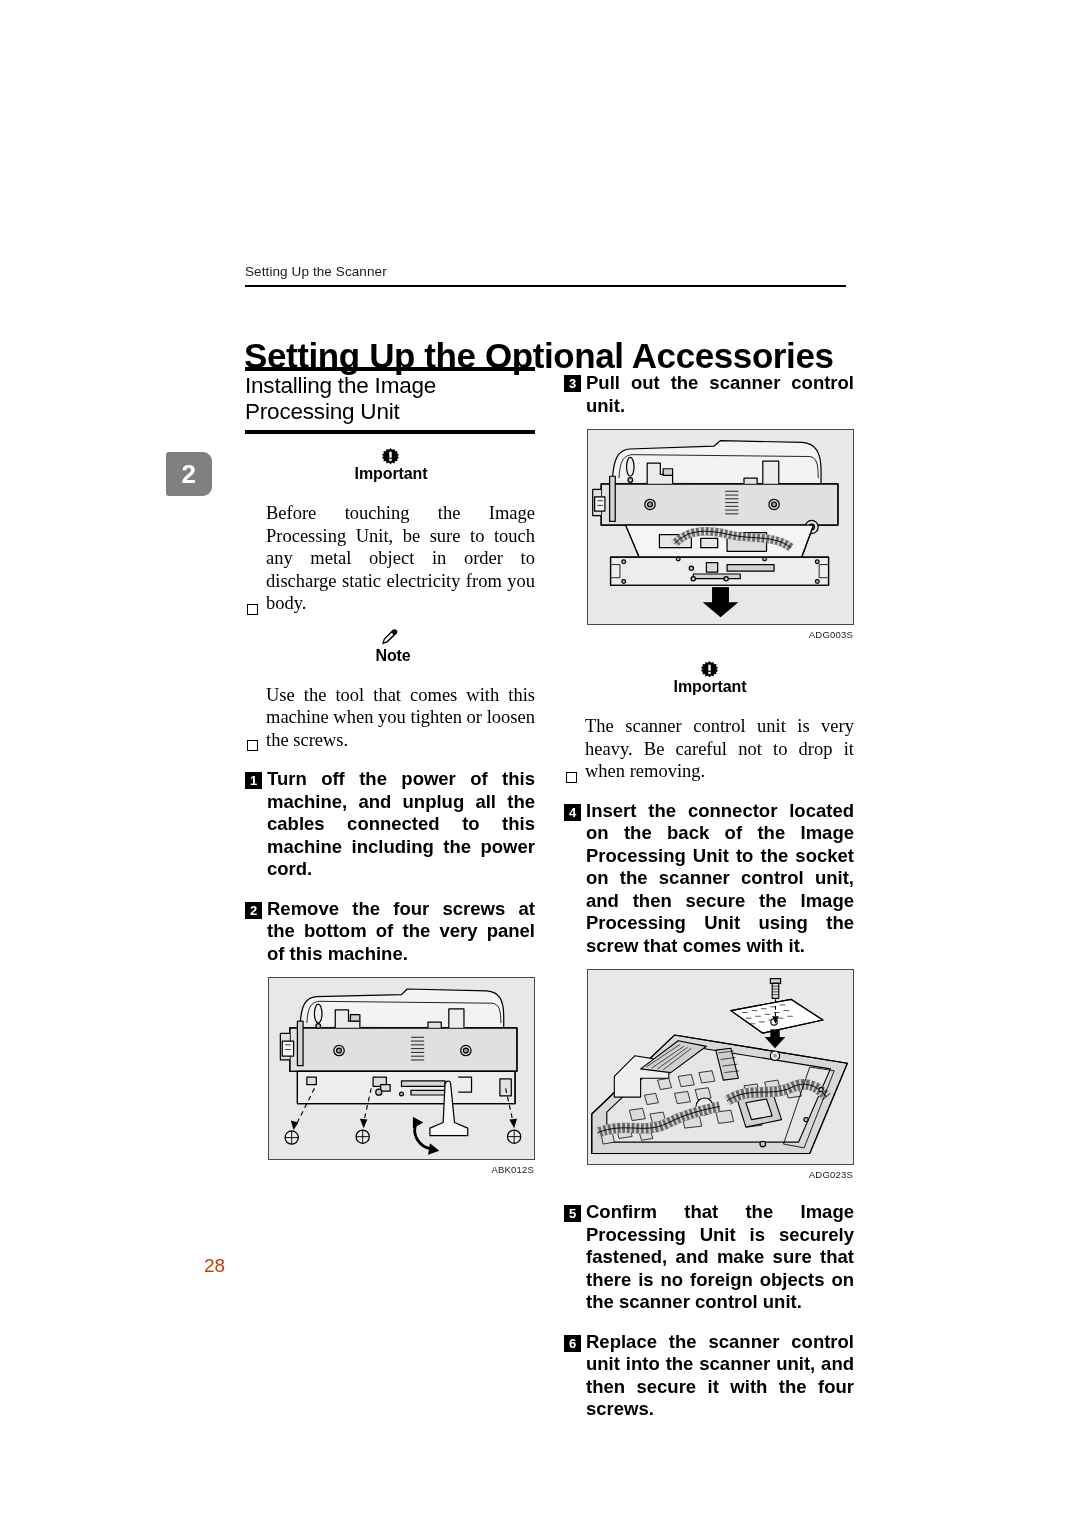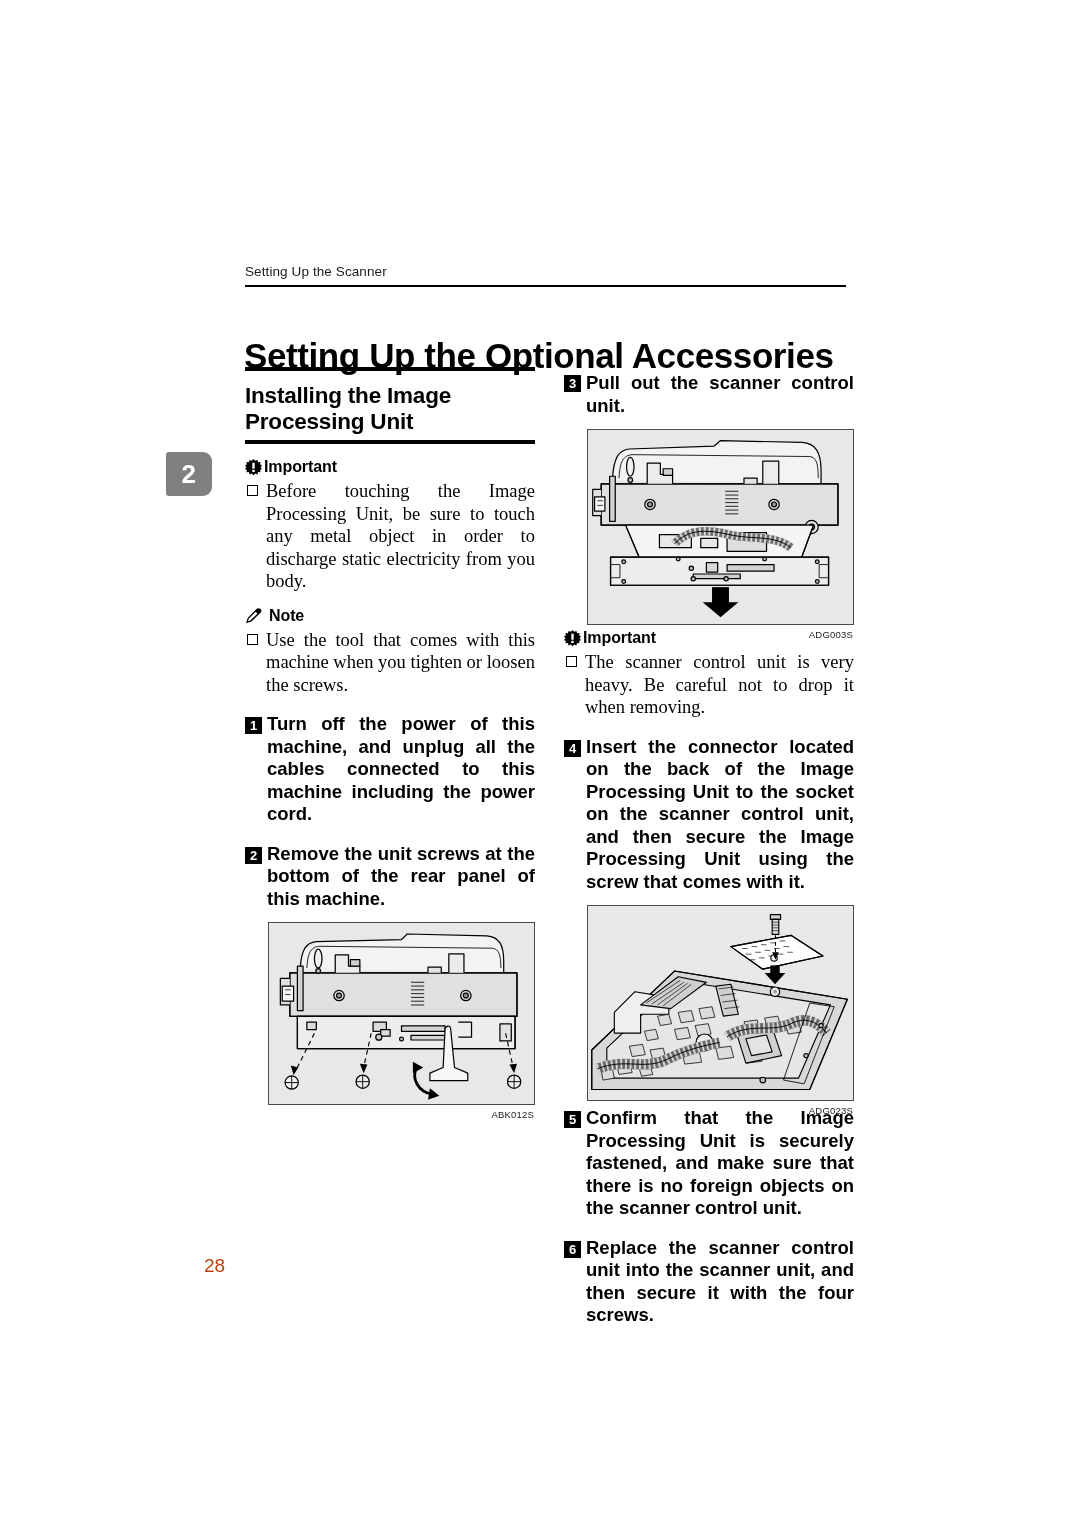--- a/index.html
+++ b/index.html
@@ -92,49 +92,51 @@
   }
 
   
   .rule-thick {
     width: 100%;
     height: 4px;
     background: #000000;
   }
   .section-heading {
     font-family: "Liberation Sans", sans-serif;
-    font-weight: bold;
+    font-weight: normal;
     font-size: 22.5px;
     line-height: 26px;
-    padding: 12px 0 5px 0;
+    padding: 2px 0 5px 0;
     letter-spacing: -0.2px;
   }
 
   
   .callout {
     margin-top: 14px;
   }
   .callout-head {
     display: flex;
     align-items: center;
     font-family: "Liberation Sans", sans-serif;
     font-weight: bold;
     font-size: 16px;
     letter-spacing: -0.1px;
     margin-bottom: 2px;
+    flex-direction: column;
   }
   .callout-head .label { margin-left: 2px; }
   .callout-head.note .label { margin-left: 6px; text-align: right; }
 
   .icon-important { width: 17px; height: 17px; flex: 0 0 17px; }
   .icon-note { width: 18px; height: 16px; flex: 0 0 18px; }
 
   .callout-item {
     display: flex;
-    margin-top: 4px;
+    margin-top: 19px;
+    align-items: flex-end;
   }
   .callout-bullet {
     flex: 0 0 21px;
     padding-top: 5px;
   }
   .sq {
     display: block;
     width: 9px;
     height: 9px;
     border: 1.6px solid #000;
@@ -189,21 +191,21 @@
   .figure svg { display: block; width: 100%; height: 100%; }
   .fig-label {
     position: absolute;
     right: 1px;
     bottom: -15px;
     font-family: "Liberation Sans", sans-serif;
     font-size: 9.5px;
     letter-spacing: 0.2px;
     color: #222;
   }
-  .fig-wrap { position: relative; margin-bottom: 4px; padding-left: 23px; }
+  .fig-wrap { position: relative; margin-bottom: 36px; padding-left: 23px; }
 
   
   .page-number {
     position: absolute;
     left: 196px;
     top: 1255px;
     font-family: "Liberation Sans", sans-serif;
     font-size: 19px;
     color: #c2410c;
   }
@@ -266,21 +268,21 @@
       </div>
     </div>
 
     <div class="step">
       <span class="step-badge">1</span>
       <span class="step-text">Turn off the power of this machine, and unplug all the cables connected to this machine including the power cord.</span>
     </div>
 
     <div class="step">
       <span class="step-badge">2</span>
-      <span class="step-text">Remove the unit screws at the bottom of the rear panel of this machine.</span>
+      <span class="step-text">Remove the four screws at the bottom of the very panel of this machine.</span>
     </div>
 
     <div class="fig-wrap">
       <div class="figure" style="height:183px;">
         <svg viewBox="0 0 280 190" xmlns="http://www.w3.org/2000/svg">
           <g stroke="#000" stroke-width="1.3" fill="none" stroke-linejoin="round">
 
             <path d="M33 48 C34 26 40 20 50 19 L140 17 L146 11 L230 13 C243 14 248 22 248 40 L248 52" fill="#f3f3f3"></path>
             <path d="M40 47 C41 29 45 25 53 24 L236 26 C243 27 245 33 245 47" stroke-width="0.9"></path>
 

